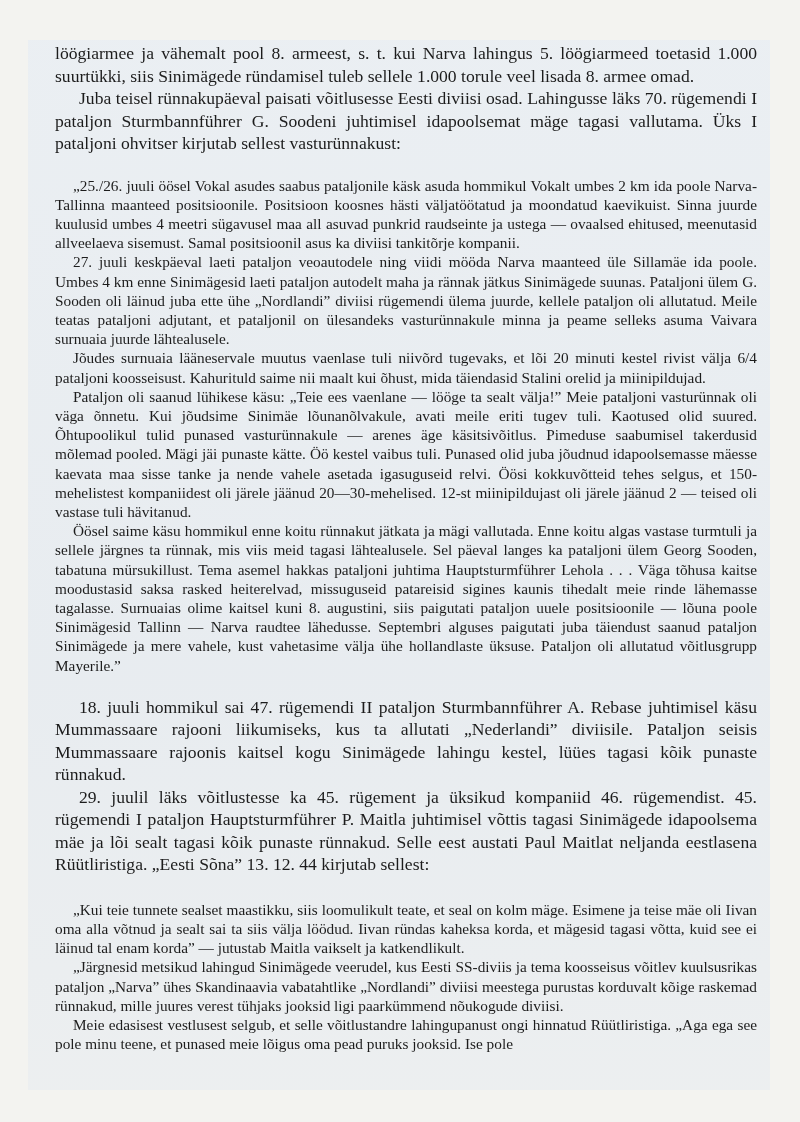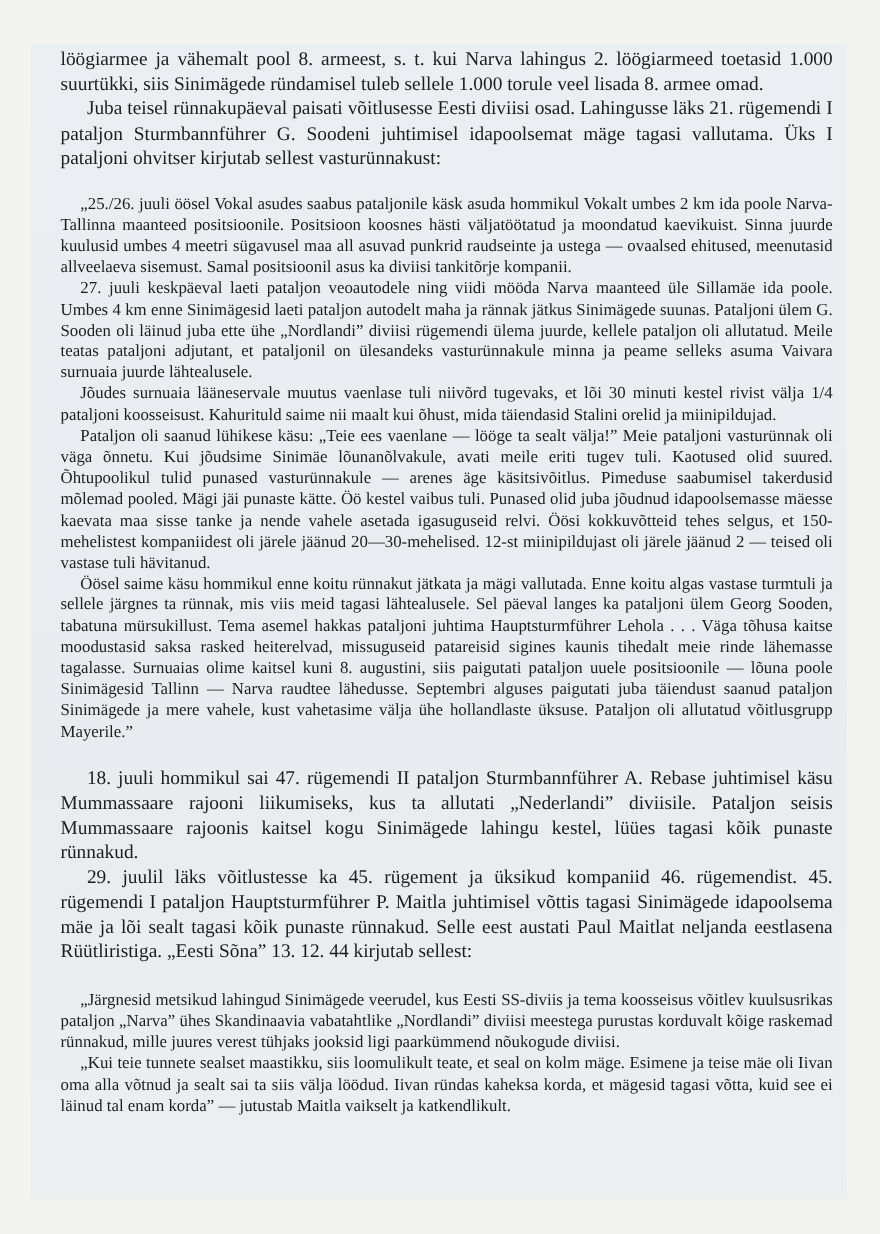--- a/index.html
+++ b/index.html
@@ -59,41 +59,42 @@
     .gap-c { height: 24px; }
   </style>
 </head>
 <body>
 
 <div class="page-tint"></div>
 
 <div class="page">
 
   <div class="body-text">
-    <p class="para no-indent">löögiarmee ja vähemalt pool 8. armeest, s. t. kui Narva lahingus 2. löögiarmeed toetasid 1.000 suurtükki, siis Sinimägede ründamisel tuleb sellele 1.000 torule veel lisada 8. armee omad.</p>
-    <p class="para">Juba teisel rünnakupäeval paisati võitlusesse Eesti diviisi osad. Lahingusse läks 21. rügemendi I pataljon Sturmbannführer G. Soodeni juhtimisel idapoolsemat mäge tagasi vallutama. Üks I pataljoni ohvitser kirjutab sellest vasturünnakust:</p>
+    <p class="para no-indent">löögiarmee ja vähemalt pool 8. armeest, s. t. kui Narva lahingus 5. löögiarmeed toetasid 1.000 suurtükki, siis Sinimägede ründamisel tuleb sellele 1.000 torule veel lisada 8. armee omad.</p>
+    <p class="para">Juba teisel rünnakupäeval paisati võitlusesse Eesti diviisi osad. Lahingusse läks 70. rügemendi I pataljon Sturmbannführer G. Soodeni juhtimisel idapoolsemat mäge tagasi vallutama. Üks I pataljoni ohvitser kirjutab sellest vasturünnakust:</p>
   </div>
 
   <div class="gap-a"></div>
 
   <div class="quote">
     <p class="para">„25./26. juuli öösel Vokal asudes saabus pataljonile käsk asuda hommikul Vokalt umbes 2 km ida poole Narva-Tallinna maanteed positsioonile. Positsioon koosnes hästi väljatöötatud ja moondatud kaevikuist. Sinna juurde kuulusid umbes 4 meetri sügavusel maa all asuvad punkrid raudseinte ja ustega — ovaalsed ehitused, meenutasid allveelaeva sisemust. Samal positsioonil asus ka diviisi tankitõrje kompanii.</p>
     <p class="para">27. juuli keskpäeval laeti pataljon veoautodele ning viidi mööda Narva maanteed üle Sillamäe ida poole. Umbes 4 km enne Sinimägesid laeti pataljon autodelt maha ja rännak jätkus Sinimägede suunas. Pataljoni ülem G. Sooden oli läinud juba ette ühe „Nordlandi” diviisi rügemendi ülema juurde, kellele pataljon oli allutatud. Meile teatas pataljoni adjutant, et pataljonil on ülesandeks vasturünnakule minna ja peame selleks asuma Vaivara surnuaia juurde lähtealusele.</p>
-    <p class="para">Jõudes surnuaia lääneservale muutus vaenlase tuli niivõrd tugevaks, et lõi 30 minuti kestel rivist välja 1/4 pataljoni koosseisust. Kahurituld saime nii maalt kui õhust, mida täiendasid Stalini orelid ja miinipildujad.</p>
+    <p class="para">Jõudes surnuaia lääneservale muutus vaenlase tuli niivõrd tugevaks, et lõi 20 minuti kestel rivist välja 6/4 pataljoni koosseisust. Kahurituld saime nii maalt kui õhust, mida täiendasid Stalini orelid ja miinipildujad.</p>
     <p class="para">Pataljon oli saanud lühikese käsu: „Teie ees vaenlane — lööge ta sealt välja!” Meie pataljoni vasturünnak oli väga õnnetu. Kui jõudsime Sinimäe lõunanõlvakule, avati meile eriti tugev tuli. Kaotused olid suured. Õhtupoolikul tulid punased vasturünnakule — arenes äge käsitsivõitlus. Pimeduse saabumisel takerdusid mõlemad pooled. Mägi jäi punaste kätte. Öö kestel vaibus tuli. Punased olid juba jõudnud idapoolsemasse mäesse kaevata maa sisse tanke ja nende vahele asetada igasuguseid relvi. Öösi kokkuvõtteid tehes selgus, et 150-mehelistest kompaniidest oli järele jäänud 20—30-mehelised. 12-st miinipildujast oli järele jäänud 2 — teised oli vastase tuli hävitanud.</p>
     <p class="para">Öösel saime käsu hommikul enne koitu rünnakut jätkata ja mägi vallutada. Enne koitu algas vastase turmtuli ja sellele järgnes ta rünnak, mis viis meid tagasi lähtealusele. Sel päeval langes ka pataljoni ülem Georg Sooden, tabatuna mürsukillust. Tema asemel hakkas pataljoni juhtima Hauptsturmführer Lehola . . . Väga tõhusa kaitse moodustasid saksa rasked heiterelvad, missuguseid patareisid sigines kaunis tihedalt meie rinde lähemasse tagalasse. Surnuaias olime kaitsel kuni 8. augustini, siis paigutati pataljon uuele positsioonile — lõuna poole Sinimägesid Tallinn — Narva raudtee lähedusse. Septembri alguses paigutati juba täiendust saanud pataljon Sinimägede ja mere vahele, kust vahetasime välja ühe hollandlaste üksuse. Pataljon oli allutatud võitlusgrupp Mayerile.”</p>
   </div>
 
   <div class="gap-b"></div>
 
   <div class="body-text">
     <p class="para">18. juuli hommikul sai 47. rügemendi II pataljon Sturmbannführer A. Rebase juhtimisel käsu Mummassaare rajooni liikumiseks, kus ta allutati „Nederlandi” diviisile. Pataljon seisis Mummassaare rajoonis kaitsel kogu Sinimägede lahingu kestel, lüües tagasi kõik punaste rünnakud.</p>
     <p class="para">29. juulil läks võitlustesse ka 45. rügement ja üksikud kompaniid 46. rügemendist. 45. rügemendi I pataljon Hauptsturmführer P. Maitla juhtimisel võttis tagasi Sinimägede idapoolsema mäe ja lõi sealt tagasi kõik punaste rünnakud. Selle eest austati Paul Maitlat neljanda eestlasena Rüütliristiga. „Eesti Sõna” 13. 12. 44 kirjutab sellest:</p>
   </div>
 
   <div class="gap-c"></div>
 
   <div class="quote">
+    <p class="para">„Kui teie tunnete sealset maastikku, siis loomulikult teate, et seal on kolm mäge. Esimene ja teise mäe oli Iivan oma alla võtnud ja sealt sai ta siis välja löödud. Iivan ründas kaheksa korda, et mägesid tagasi võtta, kuid see ei läinud tal enam korda” — jutustab Maitla vaikselt ja katkendlikult.</p>
     <p class="para">„Järgnesid metsikud lahingud Sinimägede veerudel, kus Eesti SS-diviis ja tema koosseisus võitlev kuulsusrikas pataljon „Narva” ühes Skandinaavia vabatahtlike „Nordlandi” diviisi meestega purustas korduvalt kõige raskemad rünnakud, mille juures verest tühjaks jooksid ligi paarkümmend nõukogude diviisi.</p>
-    <p class="para">„Kui teie tunnete sealset maastikku, siis loomulikult teate, et seal on kolm mäge. Esimene ja teise mäe oli Iivan oma alla võtnud ja sealt sai ta siis välja löödud. Iivan ründas kaheksa korda, et mägesid tagasi võtta, kuid see ei läinud tal enam korda” — jutustab Maitla vaikselt ja katkendlikult.</p>
+    <p class="para">Meie edasisest vestlusest selgub, et selle võitlustandre lahingupanust ongi hinnatud Rüütliristiga. „Aga ega see pole minu teene, et punased meie lõigus oma pead puruks jooksid. Ise pole</p>
   </div>
 
 </div>
 
 </body></html>

